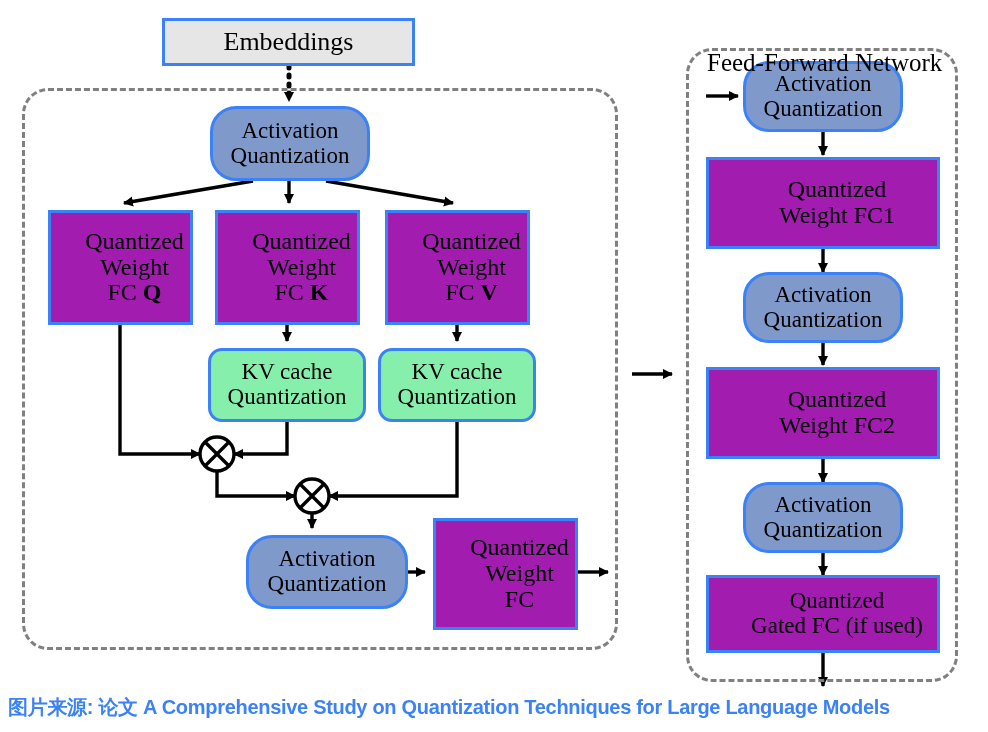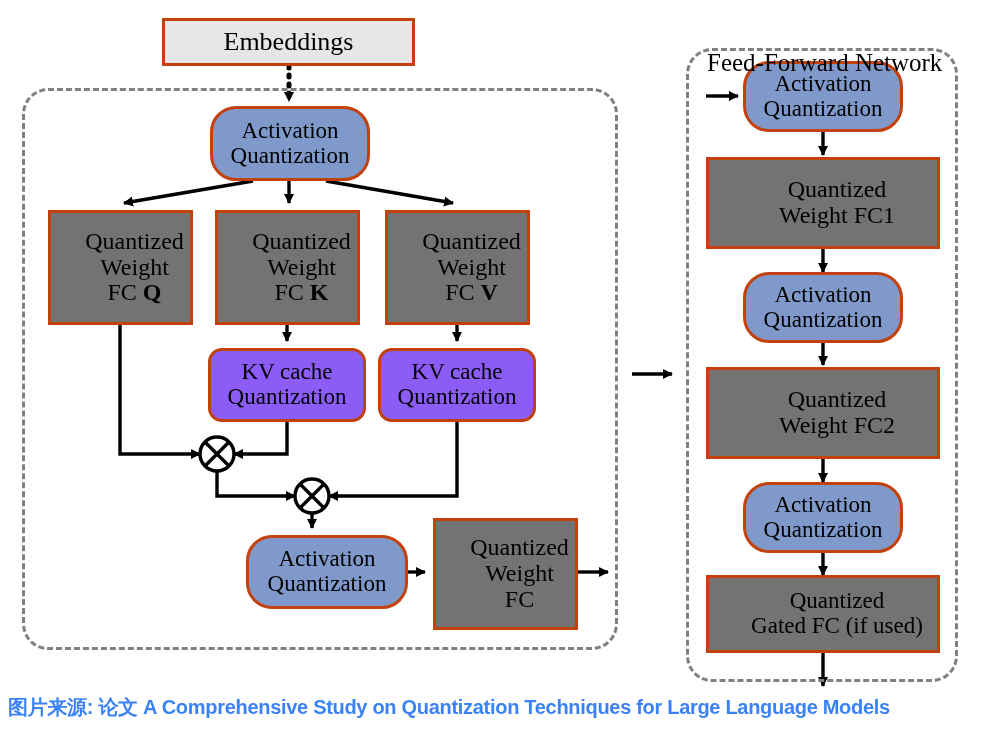--- a/index.html
+++ b/index.html
@@ -10,31 +10,31 @@
   }
   #stage{position:absolute;left:0;top:0;width:988px;height:732px;}
 
   svg#wires{position:absolute;left:0;top:0;width:988px;height:732px;pointer-events:none;}
 
   .node{
     position:absolute;
     box-sizing:border-box;
     display:flex;align-items:center;justify-content:center;
     text-align:center;
-    border:3px solid #c2410c;
+    border:3px solid #3b82f6;
     line-height:1.08;
     white-space:pre-line;
     z-index:3;
   }
   .node span{display:block;}
 
   .emb{background:#e6e6e6;border-width:3px;font-size:26px;}
   .act{background:#8099cb;border-radius:26px;font-size:23px;}
-  .wfc{background:#737373;font-size:24px;padding-left:28px;}
-  .kv{background:#8b5cf6;border-radius:14px;font-size:23px;}
+  .wfc{background:#a21caf;font-size:24px;padding-left:28px;}
+  .kv{background:#86efac;border-radius:14px;font-size:23px;}
 
   .panel{
     position:absolute;
     box-sizing:border-box;
     border:3px dashed #808080;
     border-radius:26px;
     z-index:1;
   }
   .caption-serif{
     position:absolute;

